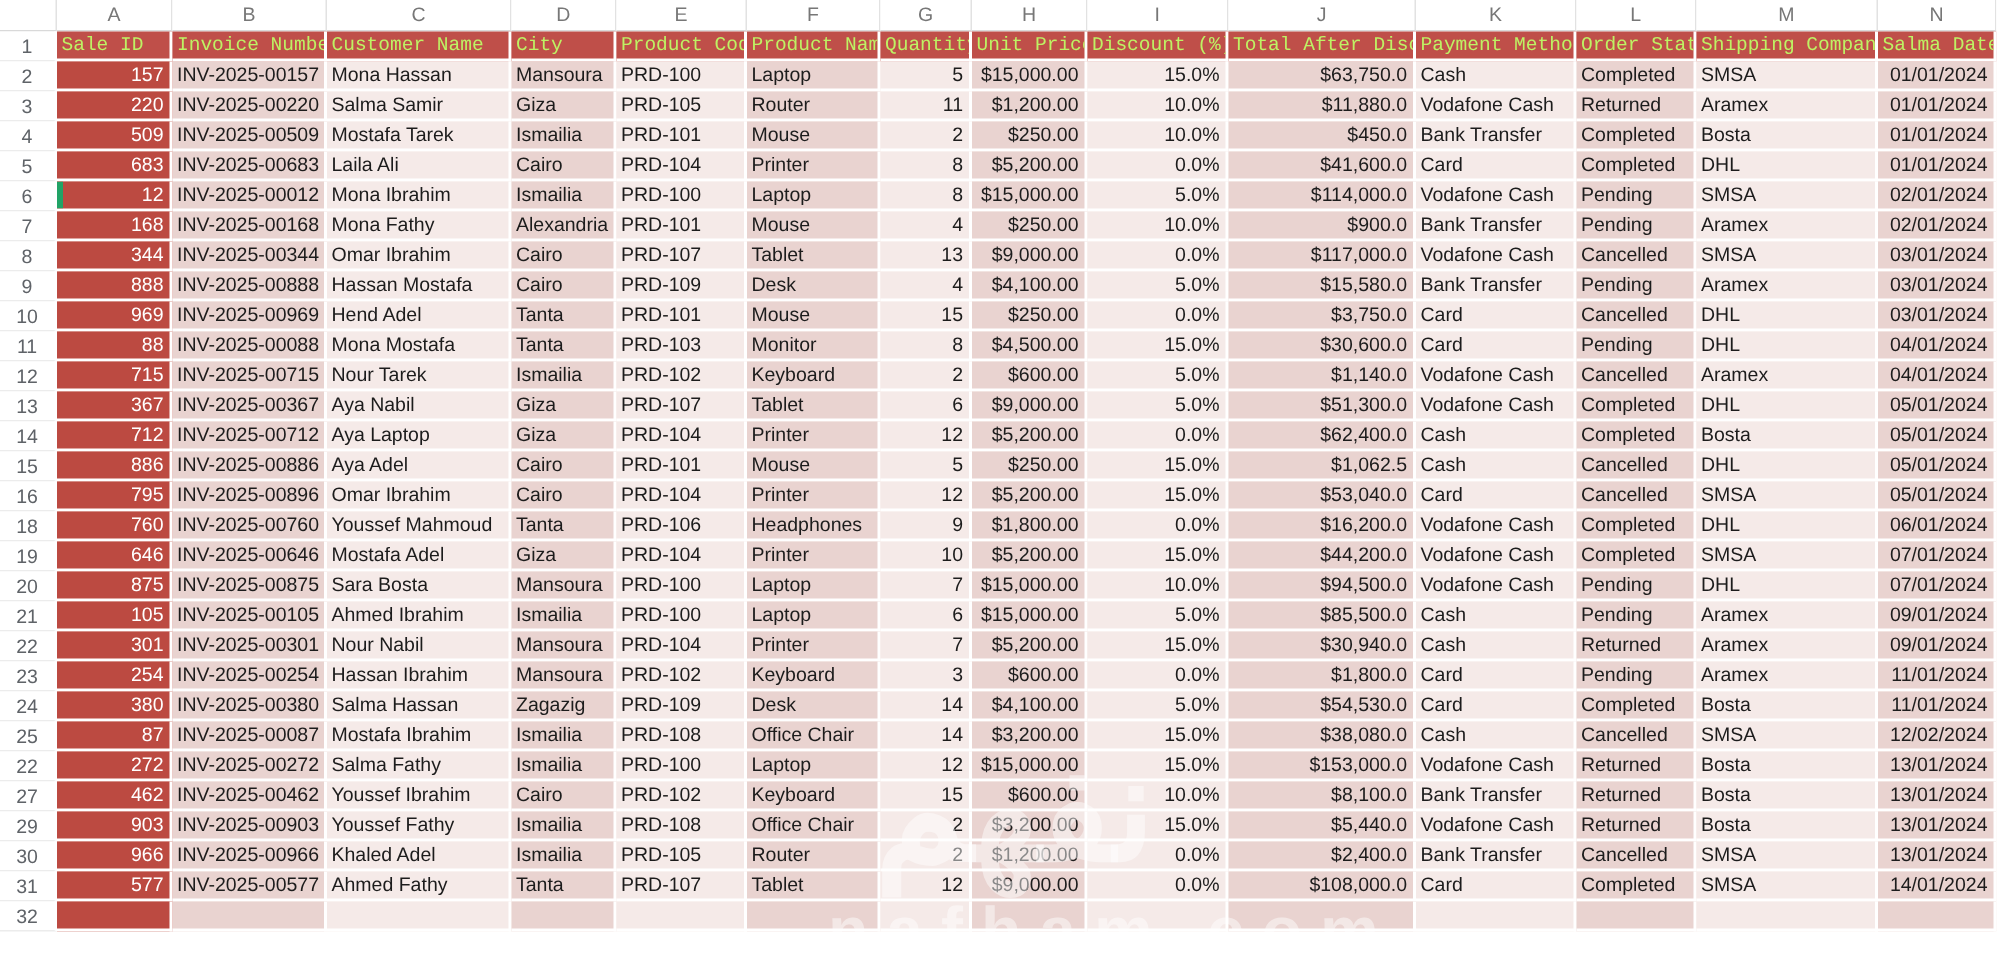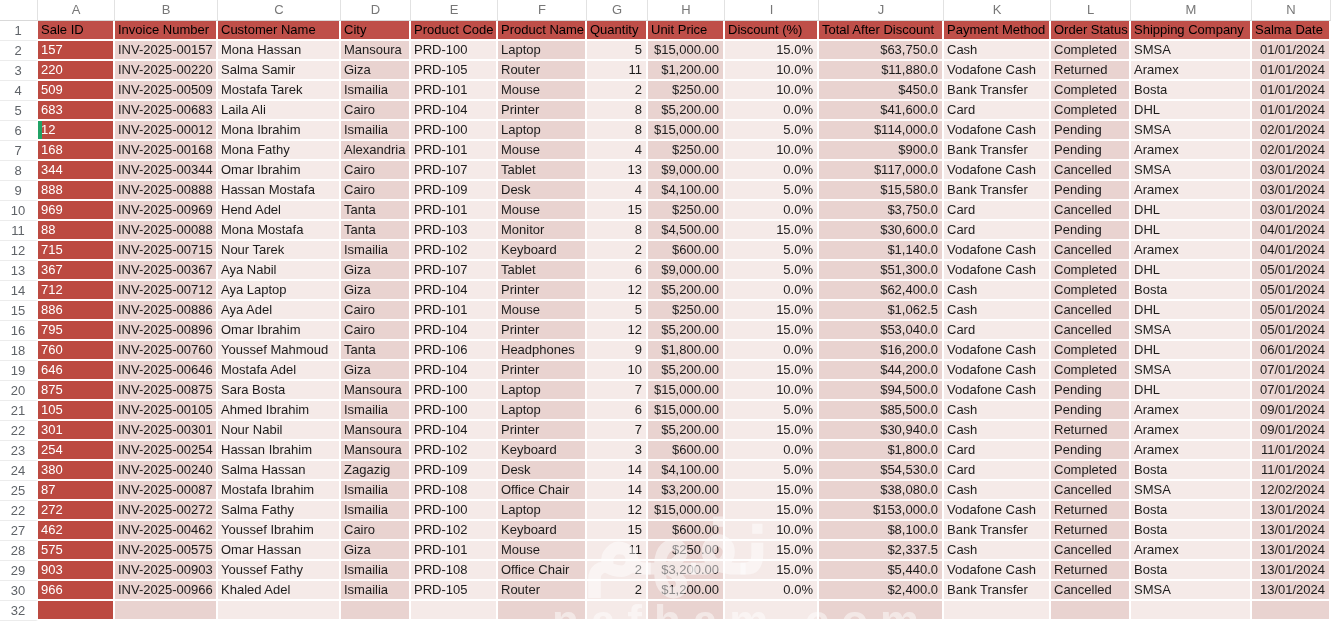--- a/index.html
+++ b/index.html
@@ -16,22 +16,22 @@
   }
   tr.letters-row td { height:21px; }
   td.corner, td.letter {
     background:#ffffff; color:#777777; text-align:center;
     border-right:1px solid #e2e2e2; border-bottom:1px solid #d9d9d9; font-size:13px;
   }
   td.rownum {
     background:#ffffff; color:#5f6368; text-align:center; font-size:13px;
     border-right:2px solid #ffffff; border-bottom:1px solid #ececec;
   }
-  td.hdr { background:var(--header-red); color:#000000; }
-  td.colA { background:var(--cola-red); color:#ffffff; text-align:left; padding-right:4px; position:relative; }
+  td.hdr { background:var(--header-red); color:#bef264;font-family:Liberation Mono, monospace; }
+  td.colA { background:var(--cola-red); color:#ffffff; text-align:right; padding-right:4px; position:relative; }
   td.dark  { background:var(--pink-dark); }
   td.light { background:var(--pink-light); }
   td.alignR { text-align:right; padding-right:4px; }
   .sel-bar { position:absolute; left:0; top:0; width:4px; height:100%; background:var(--sel-green); }
   .watermark { position:absolute; pointer-events:none; left:0; top:0; width:100%; height:100%; }
   .wm-ar {
     position:absolute; left:583px; top:482px; font-size:98px; font-weight:bold;
     color:rgba(255,255,255,0.48); direction:rtl;
   }
   .wm-la {
@@ -449,21 +449,21 @@
           <td class="light alignR">0.0%</td>
           <td class="dark alignR">$1,800.0</td>
           <td class="light">Card</td>
           <td class="dark">Pending</td>
           <td class="light">Aramex</td>
           <td class="dark alignR">11/01/2024</td>
         </tr>
         <tr>
           <td class="rownum">24</td>
           <td class="colA">380</td>
-          <td class="dark">INV-2025-00240</td>
+          <td class="dark">INV-2025-00380</td>
           <td class="light">Salma Hassan</td>
           <td class="dark">Zagazig</td>
           <td class="light">PRD-109</td>
           <td class="dark">Desk</td>
           <td class="light alignR">14</td>
           <td class="dark alignR">$4,100.00</td>
           <td class="light alignR">5.0%</td>
           <td class="dark alignR">$54,530.0</td>
           <td class="light">Card</td>
           <td class="dark">Completed</td>
@@ -515,37 +515,20 @@
           <td class="light alignR">15</td>
           <td class="dark alignR">$600.00</td>
           <td class="light alignR">10.0%</td>
           <td class="dark alignR">$8,100.0</td>
           <td class="light">Bank Transfer</td>
           <td class="dark">Returned</td>
           <td class="light">Bosta</td>
           <td class="dark alignR">13/01/2024</td>
         </tr>
         <tr>
-          <td class="rownum">28</td>
-          <td class="colA">575</td>
-          <td class="dark">INV-2025-00575</td>
-          <td class="light">Omar Hassan</td>
-          <td class="dark">Giza</td>
-          <td class="light">PRD-101</td>
-          <td class="dark">Mouse</td>
-          <td class="light alignR">11</td>
-          <td class="dark alignR">$250.00</td>
-          <td class="light alignR">15.0%</td>
-          <td class="dark alignR">$2,337.5</td>
-          <td class="light">Cash</td>
-          <td class="dark">Cancelled</td>
-          <td class="light">Aramex</td>
-          <td class="dark alignR">13/01/2024</td>
-        </tr>
-        <tr>
           <td class="rownum">29</td>
           <td class="colA">903</td>
           <td class="dark">INV-2025-00903</td>
           <td class="light">Youssef Fathy</td>
           <td class="dark">Ismailia</td>
           <td class="light">PRD-108</td>
           <td class="dark">Office Chair</td>
           <td class="light alignR">2</td>
           <td class="dark alignR">$3,200.00</td>
           <td class="light alignR">15.0%</td>
@@ -564,20 +547,37 @@
           <td class="light">PRD-105</td>
           <td class="dark">Router</td>
           <td class="light alignR">2</td>
           <td class="dark alignR">$1,200.00</td>
           <td class="light alignR">0.0%</td>
           <td class="dark alignR">$2,400.0</td>
           <td class="light">Bank Transfer</td>
           <td class="dark">Cancelled</td>
           <td class="light">SMSA</td>
           <td class="dark alignR">13/01/2024</td>
+        </tr>
+        <tr>
+          <td class="rownum">31</td>
+          <td class="colA">577</td>
+          <td class="dark">INV-2025-00577</td>
+          <td class="light">Ahmed Fathy</td>
+          <td class="dark">Tanta</td>
+          <td class="light">PRD-107</td>
+          <td class="dark">Tablet</td>
+          <td class="light alignR">12</td>
+          <td class="dark alignR">$9,000.00</td>
+          <td class="light alignR">0.0%</td>
+          <td class="dark alignR">$108,000.0</td>
+          <td class="light">Card</td>
+          <td class="dark">Completed</td>
+          <td class="light">SMSA</td>
+          <td class="dark alignR">14/01/2024</td>
         </tr>
         <tr>
           <td class="rownum">32</td>
           <td class="colA"></td>
           <td class="dark"></td>
           <td class="light"></td>
           <td class="dark"></td>
           <td class="light"></td>
           <td class="dark"></td>
           <td class="light alignR"></td>

